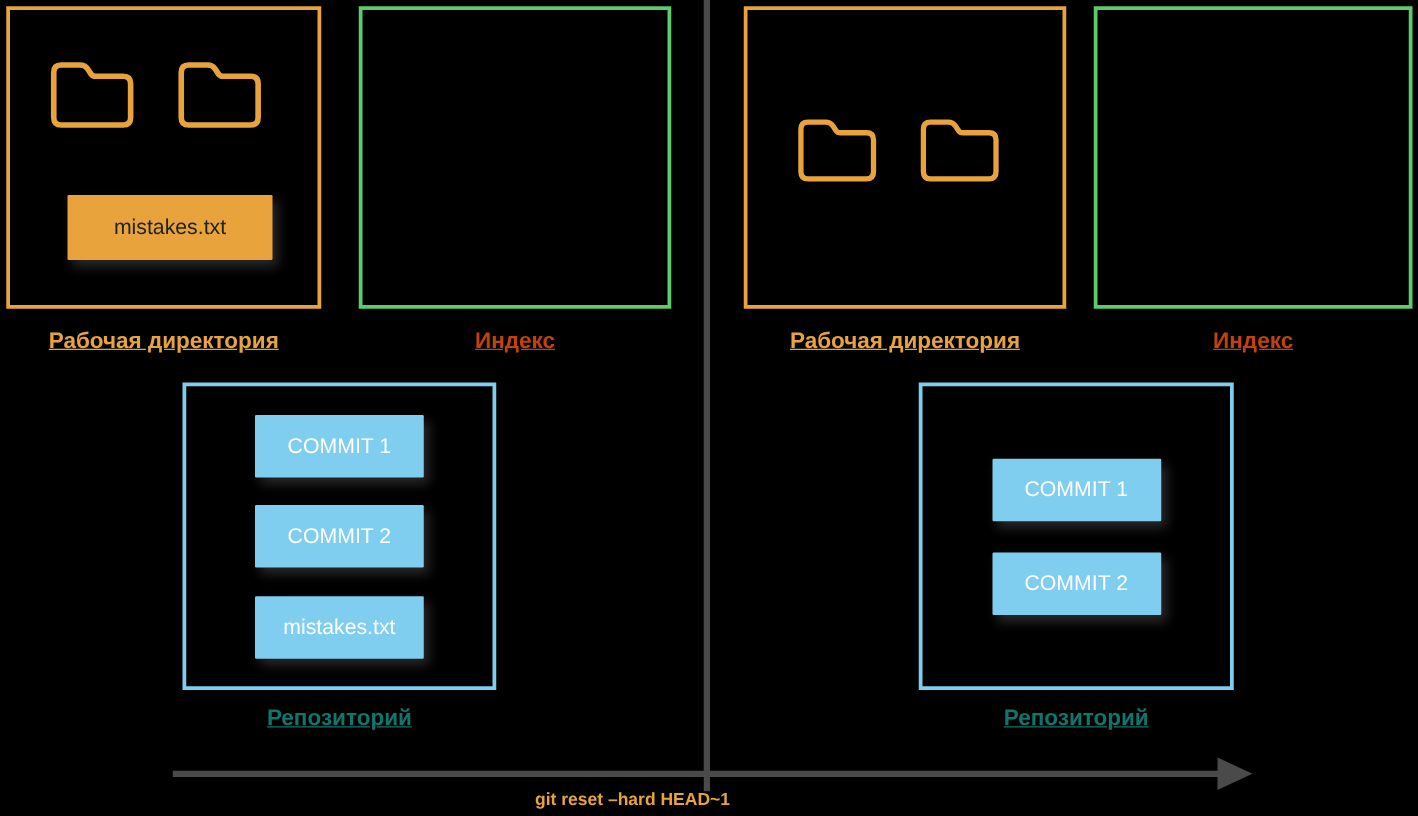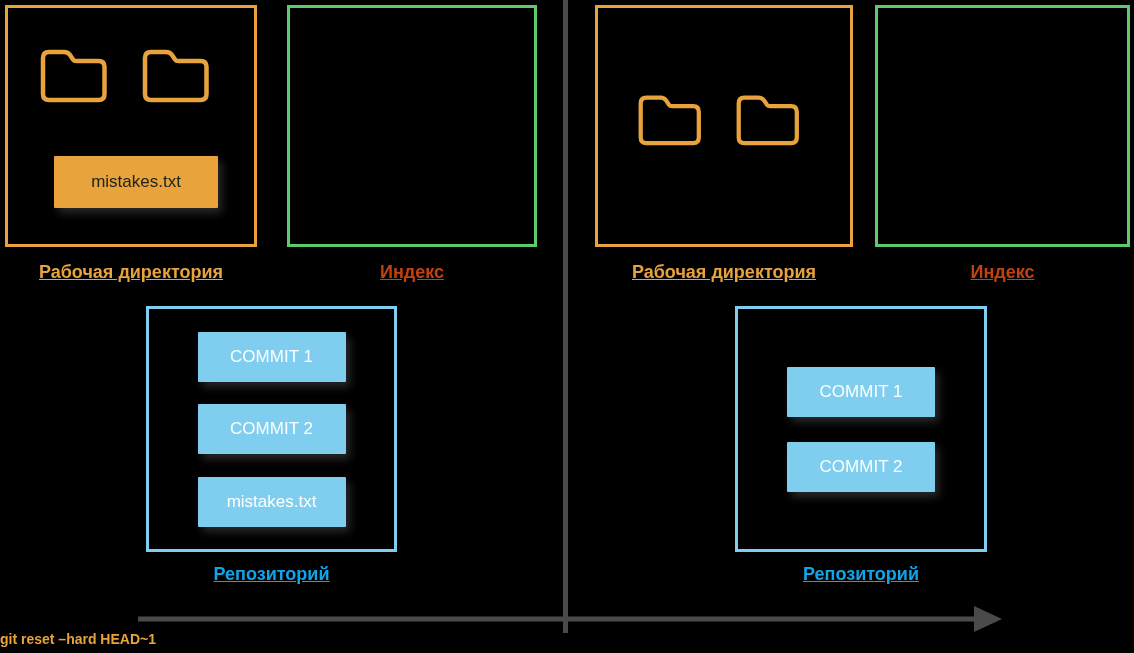--- a/index.html
+++ b/index.html
@@ -36,53 +36,53 @@
     font-size:17px;
     border-radius:1px;
     box-shadow:4px 5px 9px rgba(135,135,135,0.30);
   }
   .orange-chip{
     position:absolute;top:148px;left:46px;
     width:164px;height:52px;line-height:52px;
     background:#E8A33C;color:#20241E;
   }
   .blue-chip{
-    width:148px;height:50px;line-height:50px;
+    width:135px;height:50px;line-height:50px;
     background:#7FCDEF;color:#FFFFFF;
   }
 
   .left-repo{
     left:146px;top:306px;width:251px;height:246px;
     display:flex;flex-direction:column;align-items:center;justify-content:space-evenly;
   }
   .right-repo{
     left:735px;top:306px;width:252px;height:246px;
     display:flex;flex-direction:column;align-items:center;justify-content:center;gap:25px;
   }
 
   .label{
     position:absolute;top:262px;
     font-weight:700;font-size:18px;text-align:center;text-decoration:underline;
   }
   .label.repo-label{top:564px;}
   .label.orange-text{color:#E8A33C;}
   .label.green-text{color:#c2410c;}
-  .label.blue-text{color:#0ea5e9;text-align:center;}
+  .label.blue-text{color:#0f766e;text-align:center;}
 
   .lbl-left-working{left:5px;width:252px;}
   .lbl-left-index{left:287px;width:250px;}
   .lbl-right-working{left:595px;width:258px;}
   .lbl-right-index{left:875px;width:255px;}
   .lbl-left-repo{left:146px;width:251px;}
   .lbl-right-repo{left:735px;width:252px;}
 
   .arrow-svg{position:absolute;left:138px;top:601px;}
   .caption{
     position:absolute;left:0;top:631px;width:1012px;
-    text-align:left;color:#E8A33C;font-weight:700;font-size:14px;
+    text-align:center;color:#E8A33C;font-weight:700;font-size:14px;
   }
 </style>
 </head>
 <body>
 
 <div class="canvas">
 
   <div class="divider"></div>
 
   <div class="box orange left-working">

